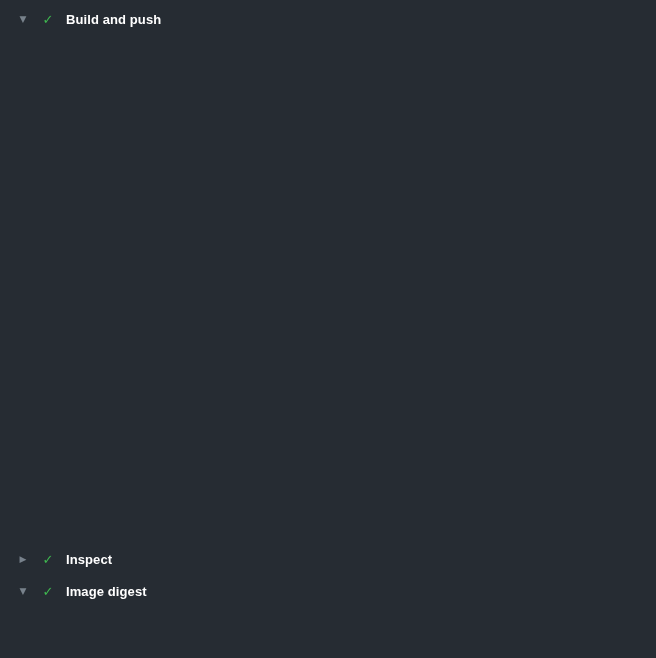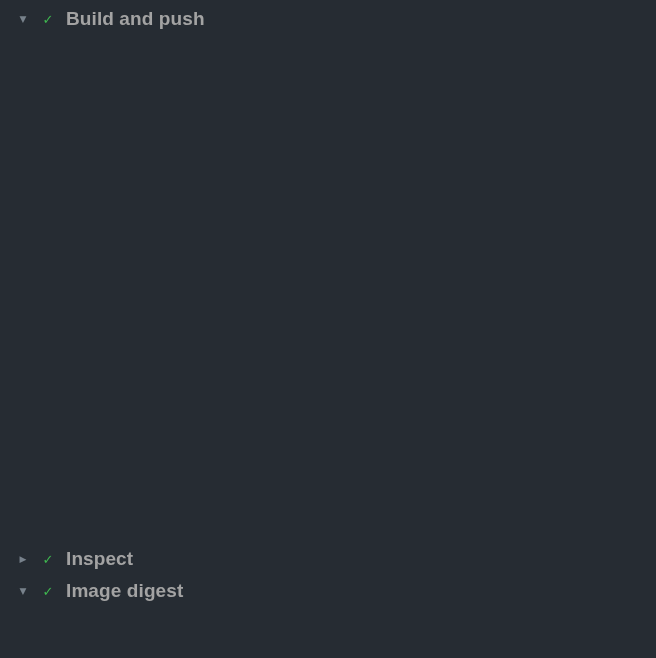--- a/index.html
+++ b/index.html
@@ -38,23 +38,23 @@
     font-family: "DejaVu Sans", sans-serif;
     font-size: 13px;
     font-weight: 700;
     color: #3fb950;
     text-align: center;
     flex: none;
   }
   .title {
     margin-left: 11px;
     font-family: "Liberation Sans", "DejaVu Sans", sans-serif;
-    font-size: 19px;
+    font-size: 13px;
     font-weight: 700;
-    color: #a3a3a3;
+    color: #ffffff;
     letter-spacing: 0.1px;
   }
   .section-body { padding-top: 7px; }
   .row {
     height: 17.75px;
     line-height: 17.75px;
     white-space: pre;
     overflow: hidden;
     width: 656px;
     font-family: "DejaVu Sans Mono", "Liberation Mono", monospace;

